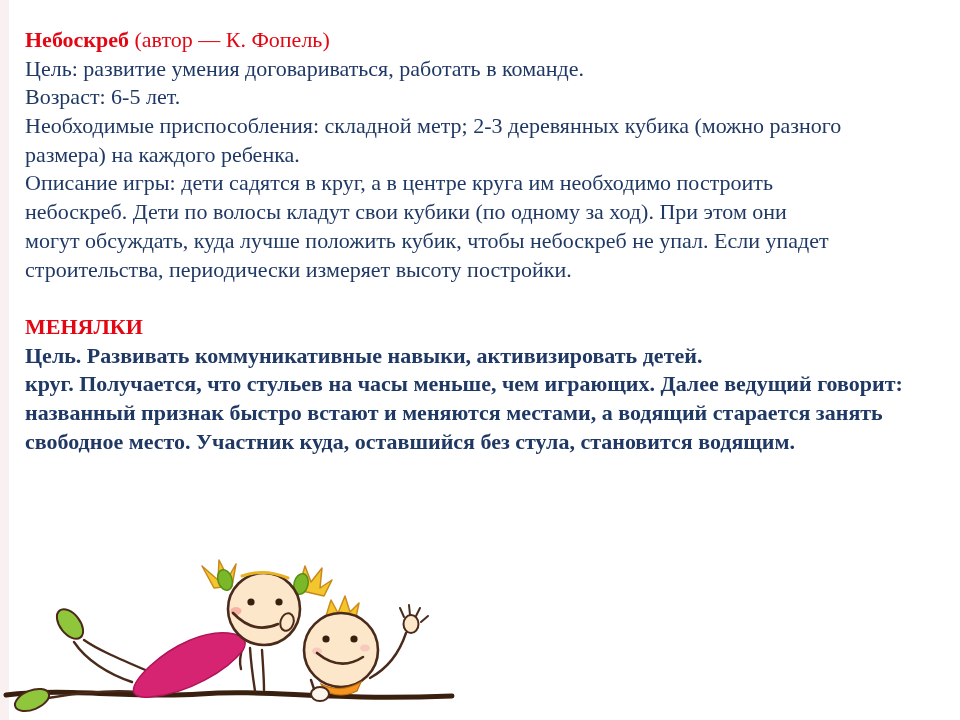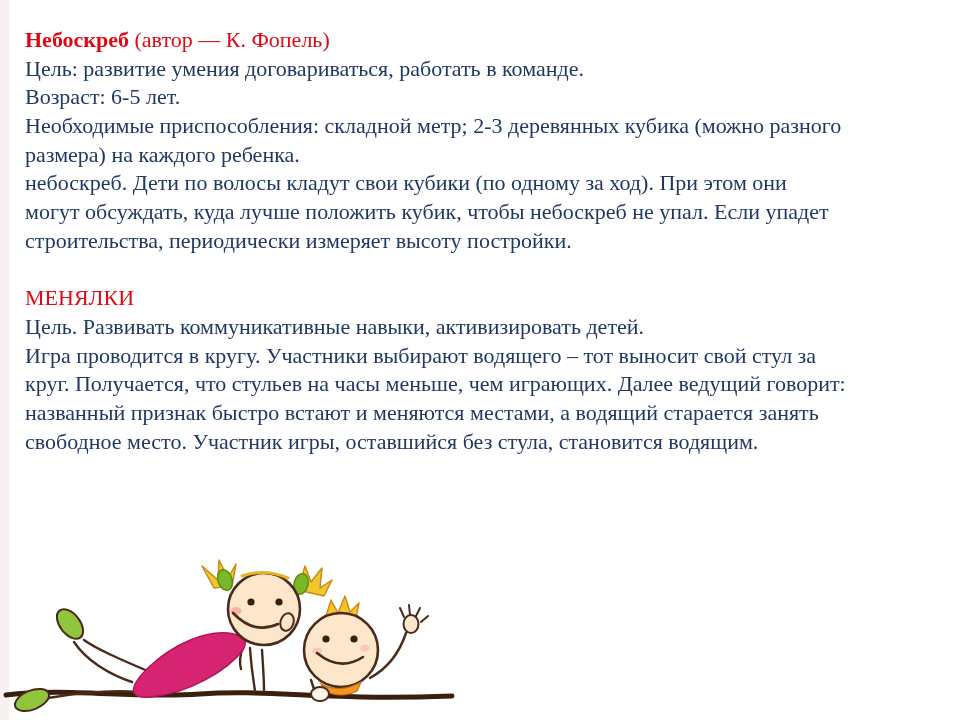--- a/index.html
+++ b/index.html
@@ -25,21 +25,21 @@
     width: 930px;
     font-size: 22px;
     line-height: 28.7px;
   }
   .line {
     height: 28.7px;
     white-space: nowrap;
   }
   .t-bold-red { color: #e30613; font-weight: bold; }
   .t-red { color: #e30613; }
-  .section2 { margin-top: 28.7px; }
+  .section2 { margin-top: 28.7px; font-weight: bold; }
   .illustration {
     position: absolute;
     left: 0;
     top: 558px;
     width: 460px;
     height: 162px;
   }
 </style>
 </head>
 <body>
@@ -49,34 +49,34 @@
 
   <div class="text-block">
 
     <div>
       <div class="line"><span class="t-bold-red">Небоскреб</span><span class="t-red"> (автор — К. Фопель)</span></div>
       <div>
           <div class="line">Цель: развитие умения договариваться, работать в команде.</div>
           <div class="line">Возраст: 6-5 лет.</div>
           <div class="line">Необходимые приспособления: складной метр; 2-3 деревянных кубика (можно разного</div>
           <div class="line">размера) на каждого ребенка.</div>
+          <div class="line">Описание игры: дети садятся в круг, а в центре круга им необходимо построить</div>
           <div class="line">небоскреб. Дети по волосы кладут свои кубики (по одному за ход). При этом они</div>
           <div class="line">могут обсуждать, куда лучше положить кубик, чтобы небоскреб не упал. Если упадет</div>
           <div class="line">строительства, периодически измеряет высоту постройки.</div>
         </div>
     </div>
 
     <div class="section2">
       <div class="line t-red">МЕНЯЛКИ</div>
       <div>
           <div class="line">Цель. Развивать коммуникативные навыки, активизировать детей.</div>
-          <div class="line">Игра проводится в кругу. Участники выбирают водящего – тот выносит свой стул за</div>
           <div class="line">круг. Получается, что стульев на часы меньше, чем играющих. Далее ведущий говорит:</div>
           <div class="line">названный признак быстро встают и меняются местами, а водящий старается занять</div>
-          <div class="line">свободное место. Участник игры, оставшийся без стула, становится водящим.</div>
+          <div class="line">свободное место. Участник куда, оставшийся без стула, становится водящим.</div>
         </div>
     </div>
 
   </div>
 
   <svg class="illustration" viewBox="0 0 460 162" xmlns="http://www.w3.org/2000/svg" aria-hidden="true">
 
     <path d="M6 137 C 70 129, 130 141, 200 136 S 320 143, 452 138" fill="none" stroke="#381f0e" stroke-width="5" stroke-linecap="round"></path>
 
     <g fill="none" stroke="#4a2a1a" stroke-width="2.4" stroke-linecap="round">

